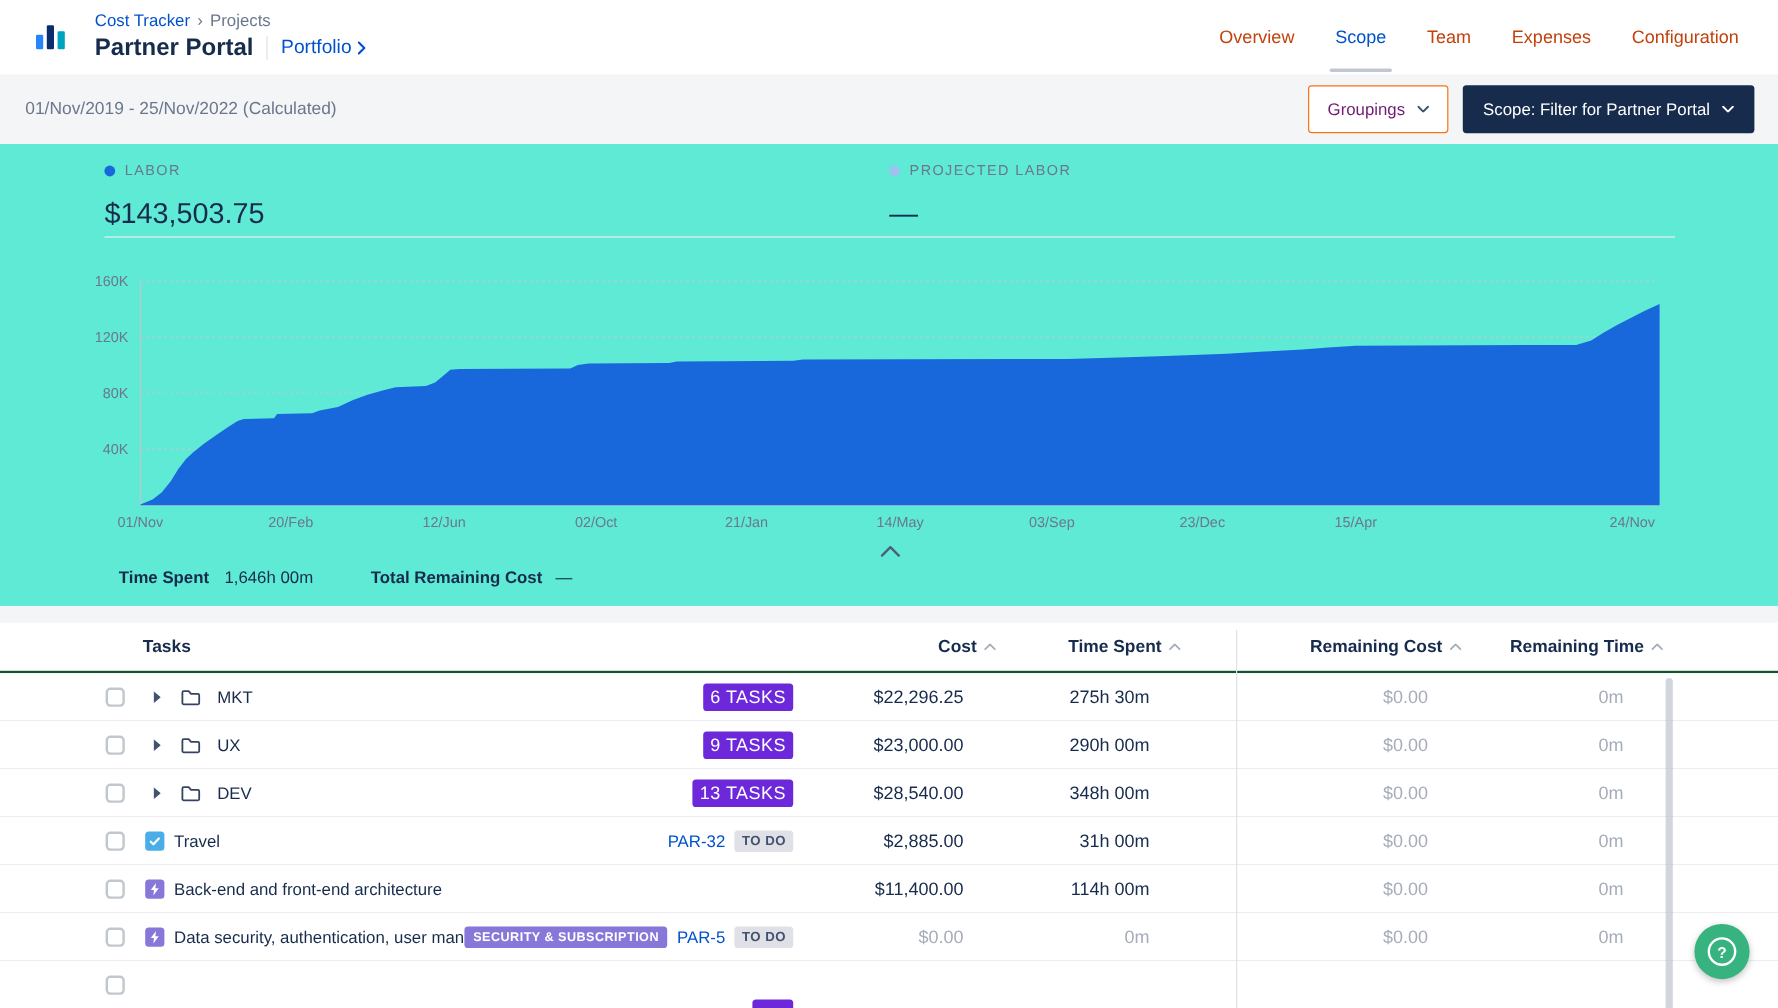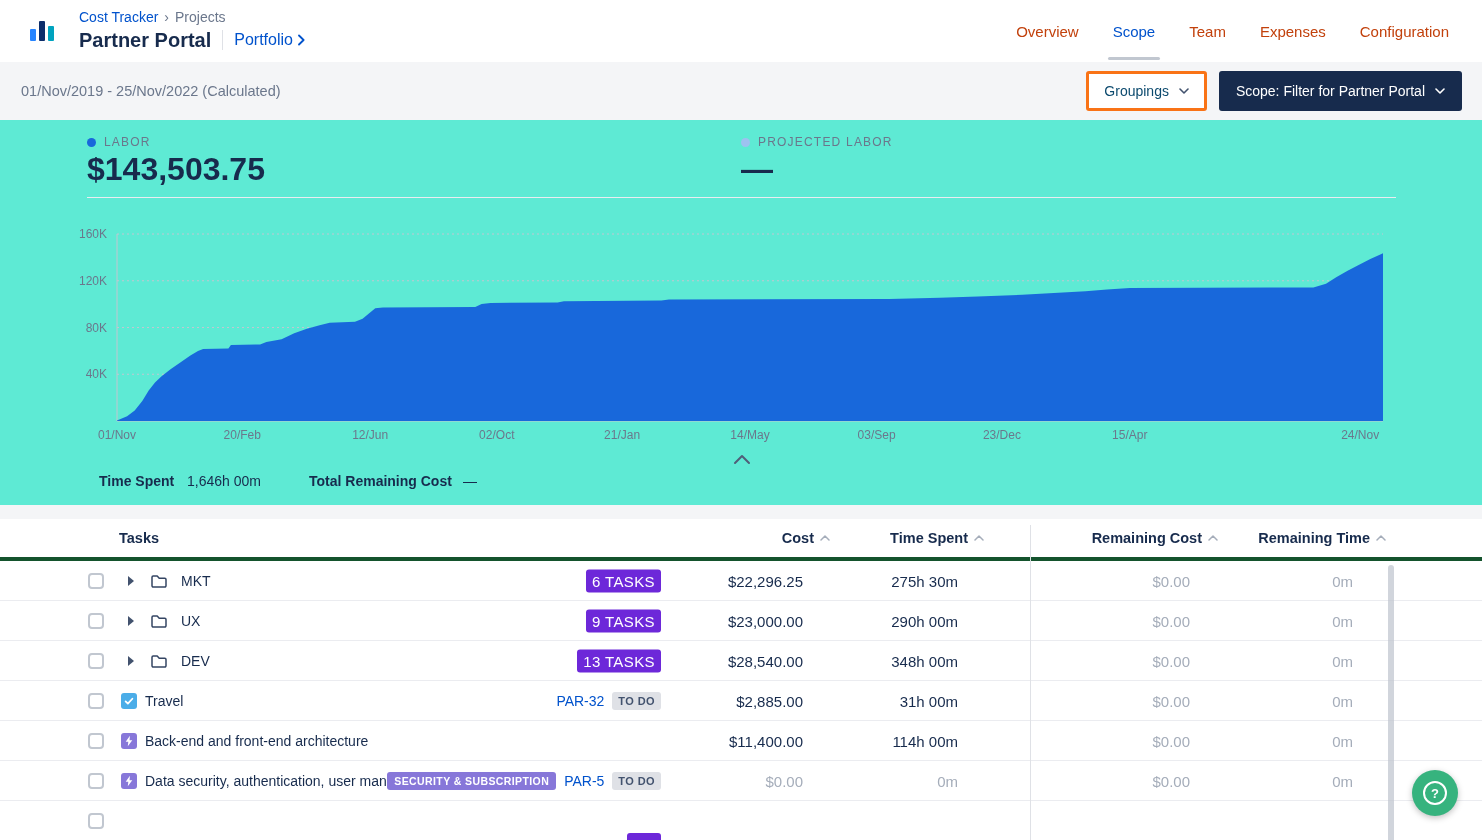--- a/index.html
+++ b/index.html
@@ -20,45 +20,45 @@
   .topnav{position:absolute;right:33px;top:0;height:62px;display:flex;align-items:center;gap:34px}
   .nav-item{position:relative;height:62px;display:flex;align-items:center;font-size:15px;color:#c2410c;cursor:pointer}
   .nav-item.active{color:#0052CC}
   .nav-item.active::after{content:"";position:absolute;left:-5px;right:-5px;bottom:2px;height:3px;background:#C1C7D0;border-radius:2px}
 
   
   .toolbar{position:absolute;top:62px;left:0;width:1482px;height:58px;background:#F4F5F7;display:flex;align-items:center}
   .date-range{position:absolute;left:21px;font-size:14.5px;color:#6B778C}
   .toolbar-buttons{position:absolute;right:20px;display:flex;gap:12px}
   .btn{height:40px;border-radius:3px;display:flex;align-items:center;gap:10px;font-size:14px;font-weight:500;cursor:pointer;border:none}
-  .btn-light{background:#FFFFFF;border:3px solid #f97316;color:#0c4a6e;padding:0 15px}
+  .btn-light{background:#FFFFFF;border:1px solid #f97316;color:#701a75;padding:0 15px}
   .btn-dark{background:#172B4D;color:#FFFFFF;padding:0 17px}
 
   
   .chart-card{position:absolute;top:120px;left:0;width:1482px;height:385px;background:#5eead4}
   .legend{position:absolute;top:15px}
   .legend-labor{left:87px}
   .legend-projected{left:741px}
   .legend-top{display:flex;align-items:center;gap:8px}
   .legend-dot{width:9px;height:9px;border-radius:50%;background:#1868DB;flex:none}
   .legend-label{font-size:12px;letter-spacing:1.2px;color:#6B778C}
-  .legend-value{margin-top:2px;font-size:32px;font-weight:700;color:#172B4D}
+  .legend-value{margin-top:16px;font-size:24px;font-weight:400;color:#172B4D}
   .legend-divider{position:absolute;left:87px;right:86px;top:77px;height:1px;background:#EBECF0}
   #cost-chart-svg{position:absolute;left:0;top:100px}
   #cost-chart-svg text{font-family:"Liberation Sans",sans-serif;font-size:12px;fill:#6B778C}
   .collapse-chevron{position:absolute;left:727px;top:331px;width:30px;height:16px;display:flex;align-items:center;justify-content:center;cursor:pointer}
   .chart-summary{position:absolute;top:353px;left:0;width:100%;font-size:14px}
   .sum-item{position:absolute;white-space:nowrap}
   .sum-bold{font-weight:700;color:#172B4D}
   .sum-val{color:#172B4D}
 
   
   .table-card{position:absolute;top:519px;left:0;width:1482px;height:321px;background:#fff;overflow:hidden}
   .col-divider{position:absolute;left:1030px;top:6px;bottom:0;width:1px;background:#DFE1E6;z-index:2}
-  .t-head{position:relative;height:42px;border-bottom:4px solid #14532d}
+  .t-head{position:relative;height:42px;border-bottom:2px solid #14532d}
   .th{position:absolute;top:50%;transform:translateY(-50%);display:flex;align-items:center;gap:6px;font-weight:700;font-size:14.5px;color:#172B4D;cursor:pointer}
   .th-tasks{left:119px;cursor:default}
   .th-cost{right:652px}
   .th-time{right:498px}
   .th-remcost{right:264px}
   .th-remtime{right:96px}
   .t-row{position:relative;height:40px;border-bottom:1px solid #EBECF0;background:#fff}
   .cb{position:absolute;left:88px;top:50%;transform:translateY(-50%);width:16px;height:16px;border:2px solid #C1C7D0;border-radius:4px;background:#fff;cursor:pointer}
   .caret{position:absolute;left:128px;top:50%;transform:translateY(-50%);display:flex;cursor:pointer}
   .folder{position:absolute;left:150px;top:50%;transform:translateY(-50%);display:flex}

